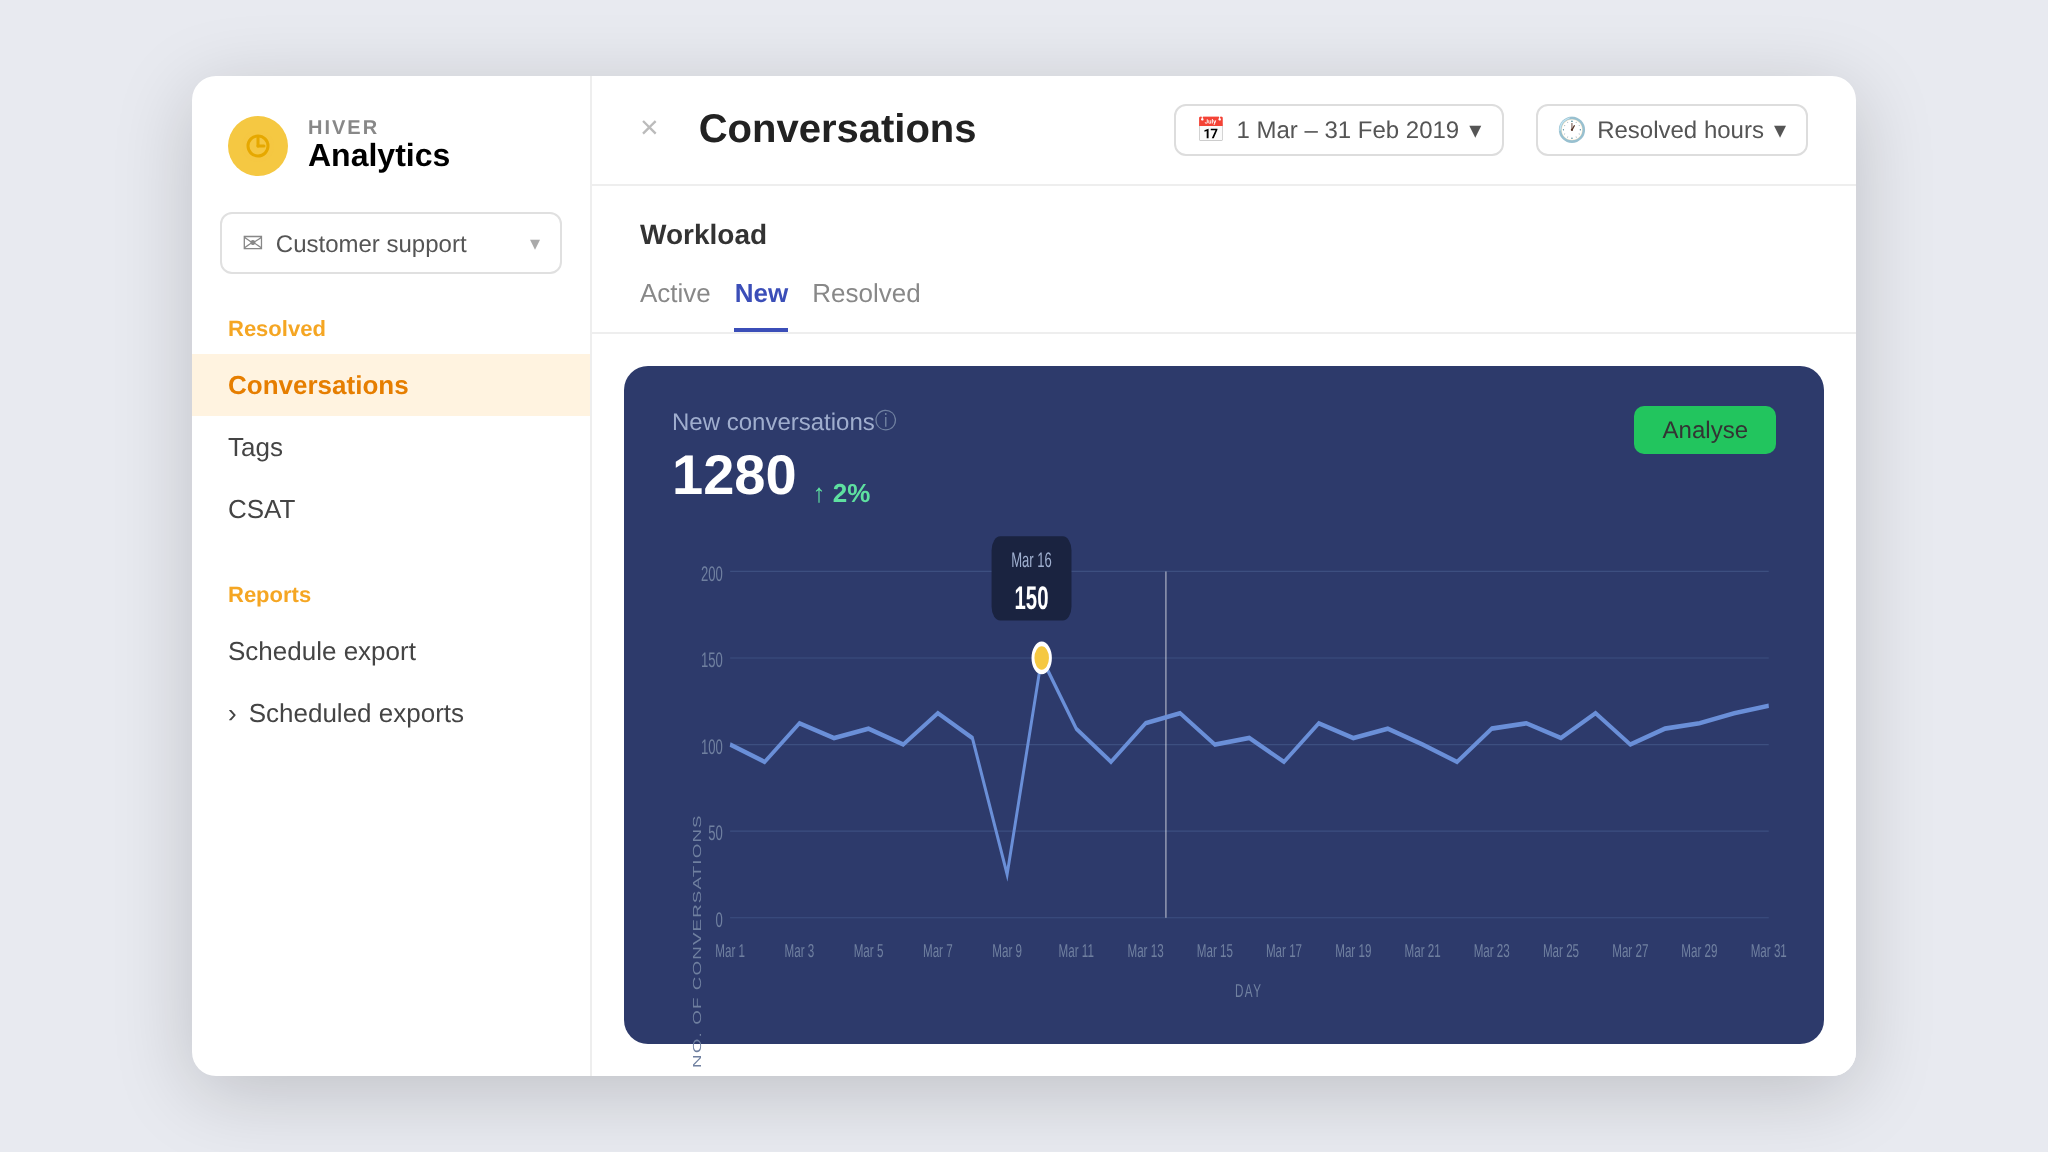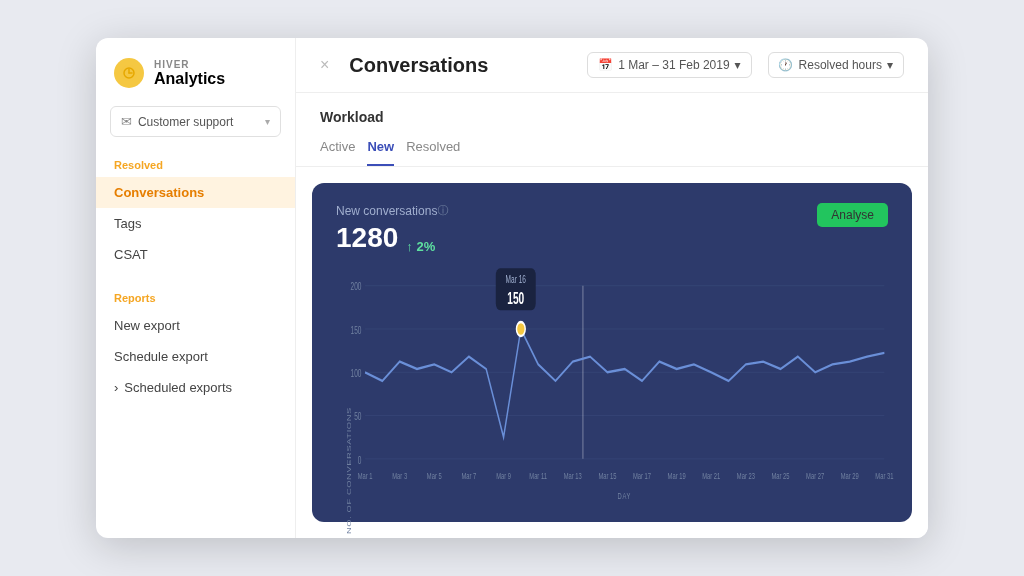--- a/index.html
+++ b/index.html
@@ -285,21 +285,20 @@
     </div>
 
     <div class="sidebar-section-label">Resolved</div>
 
     <div class="sidebar-nav-item active">Conversations</div>
     <div class="sidebar-nav-item">Tags</div>
     <div class="sidebar-nav-item">CSAT</div>
 
     <div class="sidebar-exports-section">
       <div class="sidebar-section-label">Reports</div>
-      <div class="sidebar-exports-item">New export</div>
       <div class="sidebar-exports-item">Schedule export</div>
       <div class="sidebar-exports-item with-chevron">
         <span>›</span>
         <span>Scheduled exports</span>
       </div>
     </div>
   </div>
 
   <div class="main">
 

